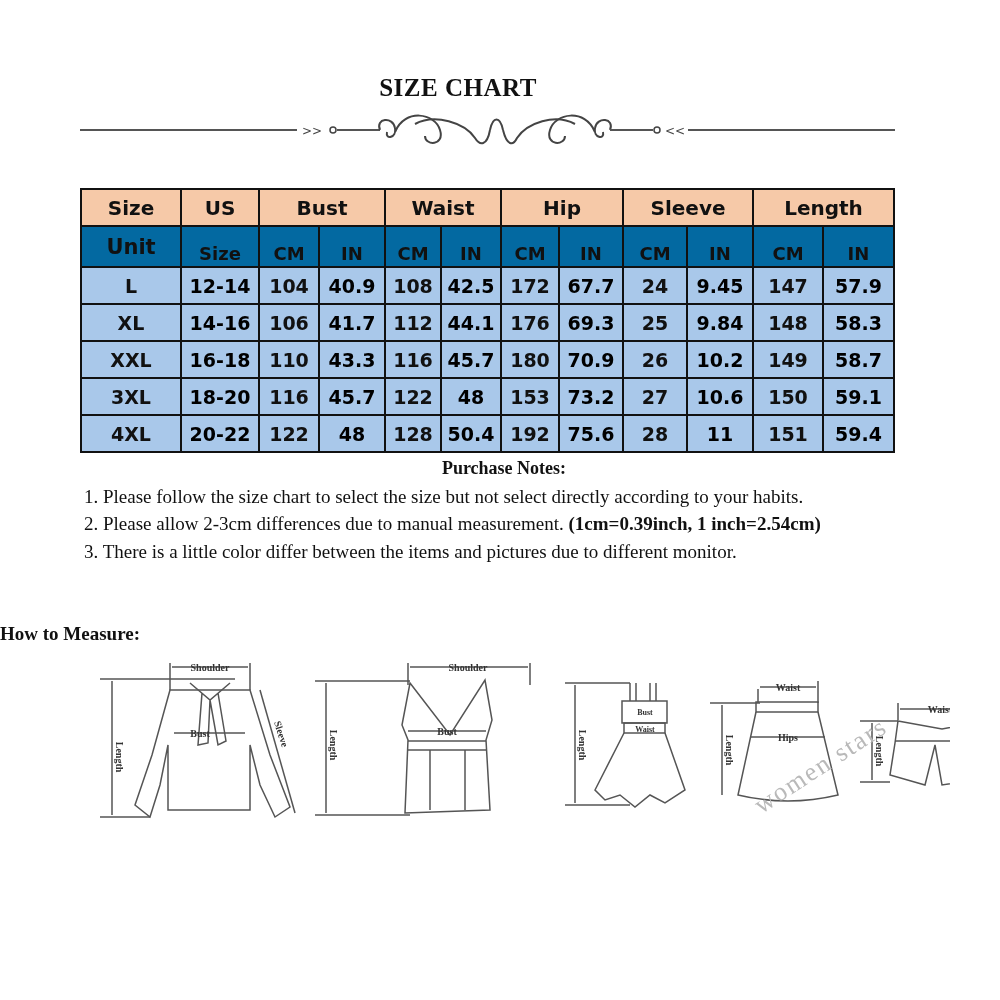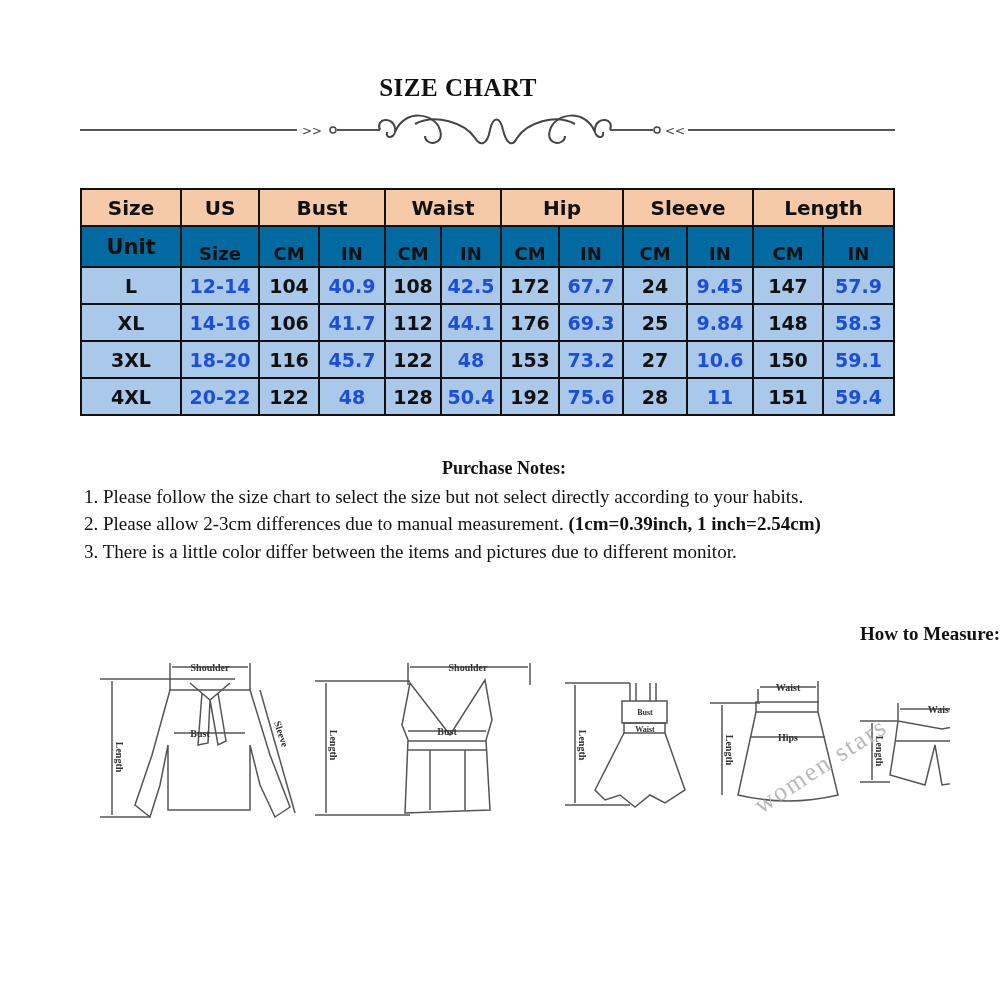--- a/index.html
+++ b/index.html
@@ -6,25 +6,25 @@
   body { width:1000px; height:1000px; position:relative; overflow:hidden; font-family:"Liberation Serif", serif; color:#111; }
   .title { position:absolute; left:0; width:916px; top:74px; text-align:center; font-family:"Liberation Serif", serif; font-weight:bold; font-size:25px; letter-spacing:0.5px; }
   .divider { position:absolute; left:75px; top:108px; width:830px; height:50px; }
   table.sz { position:absolute; left:80px; top:188px; border-collapse:collapse; font-family:"DejaVu Sans", sans-serif; font-weight:bold; }
   table.sz td { border:2.5px solid #111; text-align:center; padding:0; font-size:19px; }
   tr.h1 td { background:#f6c9a8; height:35px; font-size:20px; }
   tr.h2 td { background:#0369a1; height:37px; }
   tr.h2 td.u { font-size:21px; }
   tr.h2 td.small { font-size:18px; vertical-align:bottom; padding-bottom:2px; }
   tr.r td { background:#a9c8ea; height:35px; }
-  td.br { color:#1d4ed8; }
+  td.br { color:#000000; }
   .notes { position:absolute; left:84px; top:455px; width:850px; font-family:"Liberation Serif", serif; font-size:19px; line-height:27.5px; }
   .notes .nh { text-align:center; font-weight:bold; font-size:18px; margin-left:-10px; }
   .notes p { margin:0; }
-  .howto { position:absolute; left:0; width:1000px; top:623px; text-align:right; font-weight:bold; font-size:19px; font-family:"Liberation Serif", serif; }
+  .howto { position:absolute; left:0; width:1000px; top:623px; text-align:left; font-weight:bold; font-size:19px; font-family:"Liberation Serif", serif; }
   .diagrams { position:absolute; left:90px; top:645px; width:860px; height:200px; }
   .lbl { font-family:"Liberation Serif", serif; font-weight:bold; font-size:10px; fill:#333; }
   .wm { position:absolute; left:765px; top:790px; font-family:"Liberation Serif", serif; font-size:26px; color:#b9b9b9; transform:rotate(-33deg); transform-origin:left bottom; letter-spacing:2px; white-space:nowrap; }
 </style>
 </head>
 <body>
 
 <div class="title">SIZE CHART</div>
 
 <svg class="divider" viewBox="0 0 830 50">
@@ -106,20 +106,34 @@
     <td>112</td>
     <td class="br">44.1</td>
     <td>176</td>
     <td class="br">69.3</td>
     <td>25</td>
     <td class="br">9.84</td>
     <td>148</td>
     <td class="br">58.3</td>
   </tr>
   <tr class="r">
+    <td>XXL</td>
+    <td class="br">16-18</td>
+    <td>110</td>
+    <td class="br">43.3</td>
+    <td>116</td>
+    <td class="br">45.7</td>
+    <td>180</td>
+    <td class="br">70.9</td>
+    <td>26</td>
+    <td class="br">10.2</td>
+    <td>149</td>
+    <td class="br">58.7</td>
+  </tr>
+  <tr class="r">
     <td>3XL</td>
     <td class="br">18-20</td>
     <td>116</td>
     <td class="br">45.7</td>
     <td>122</td>
     <td class="br">48</td>
     <td>153</td>
     <td class="br">73.2</td>
     <td>27</td>
     <td class="br">10.6</td>

